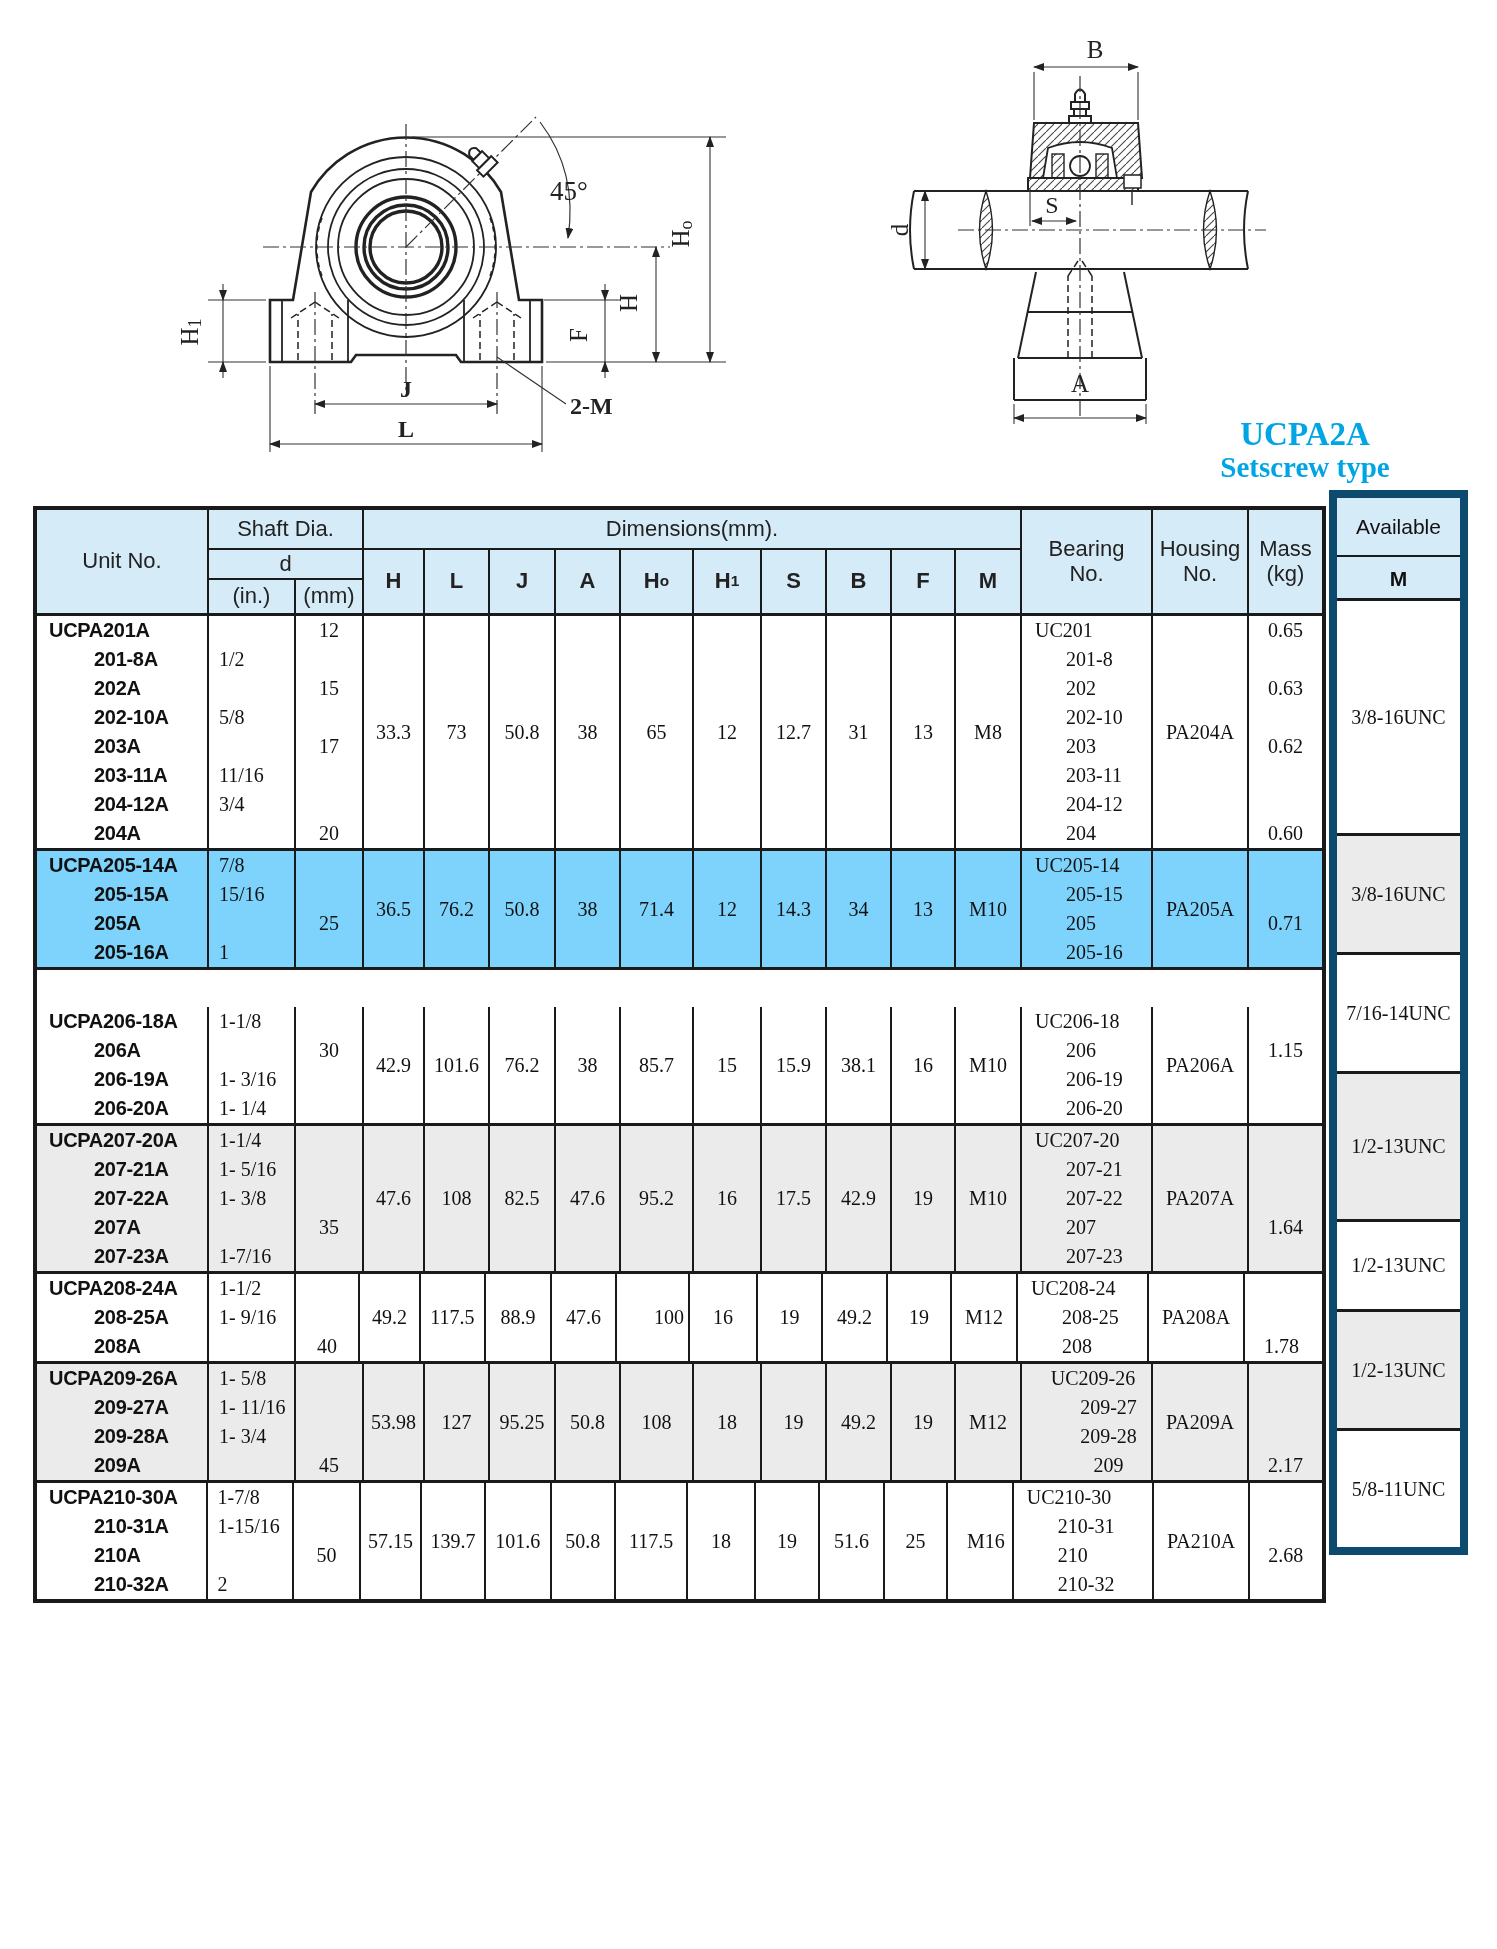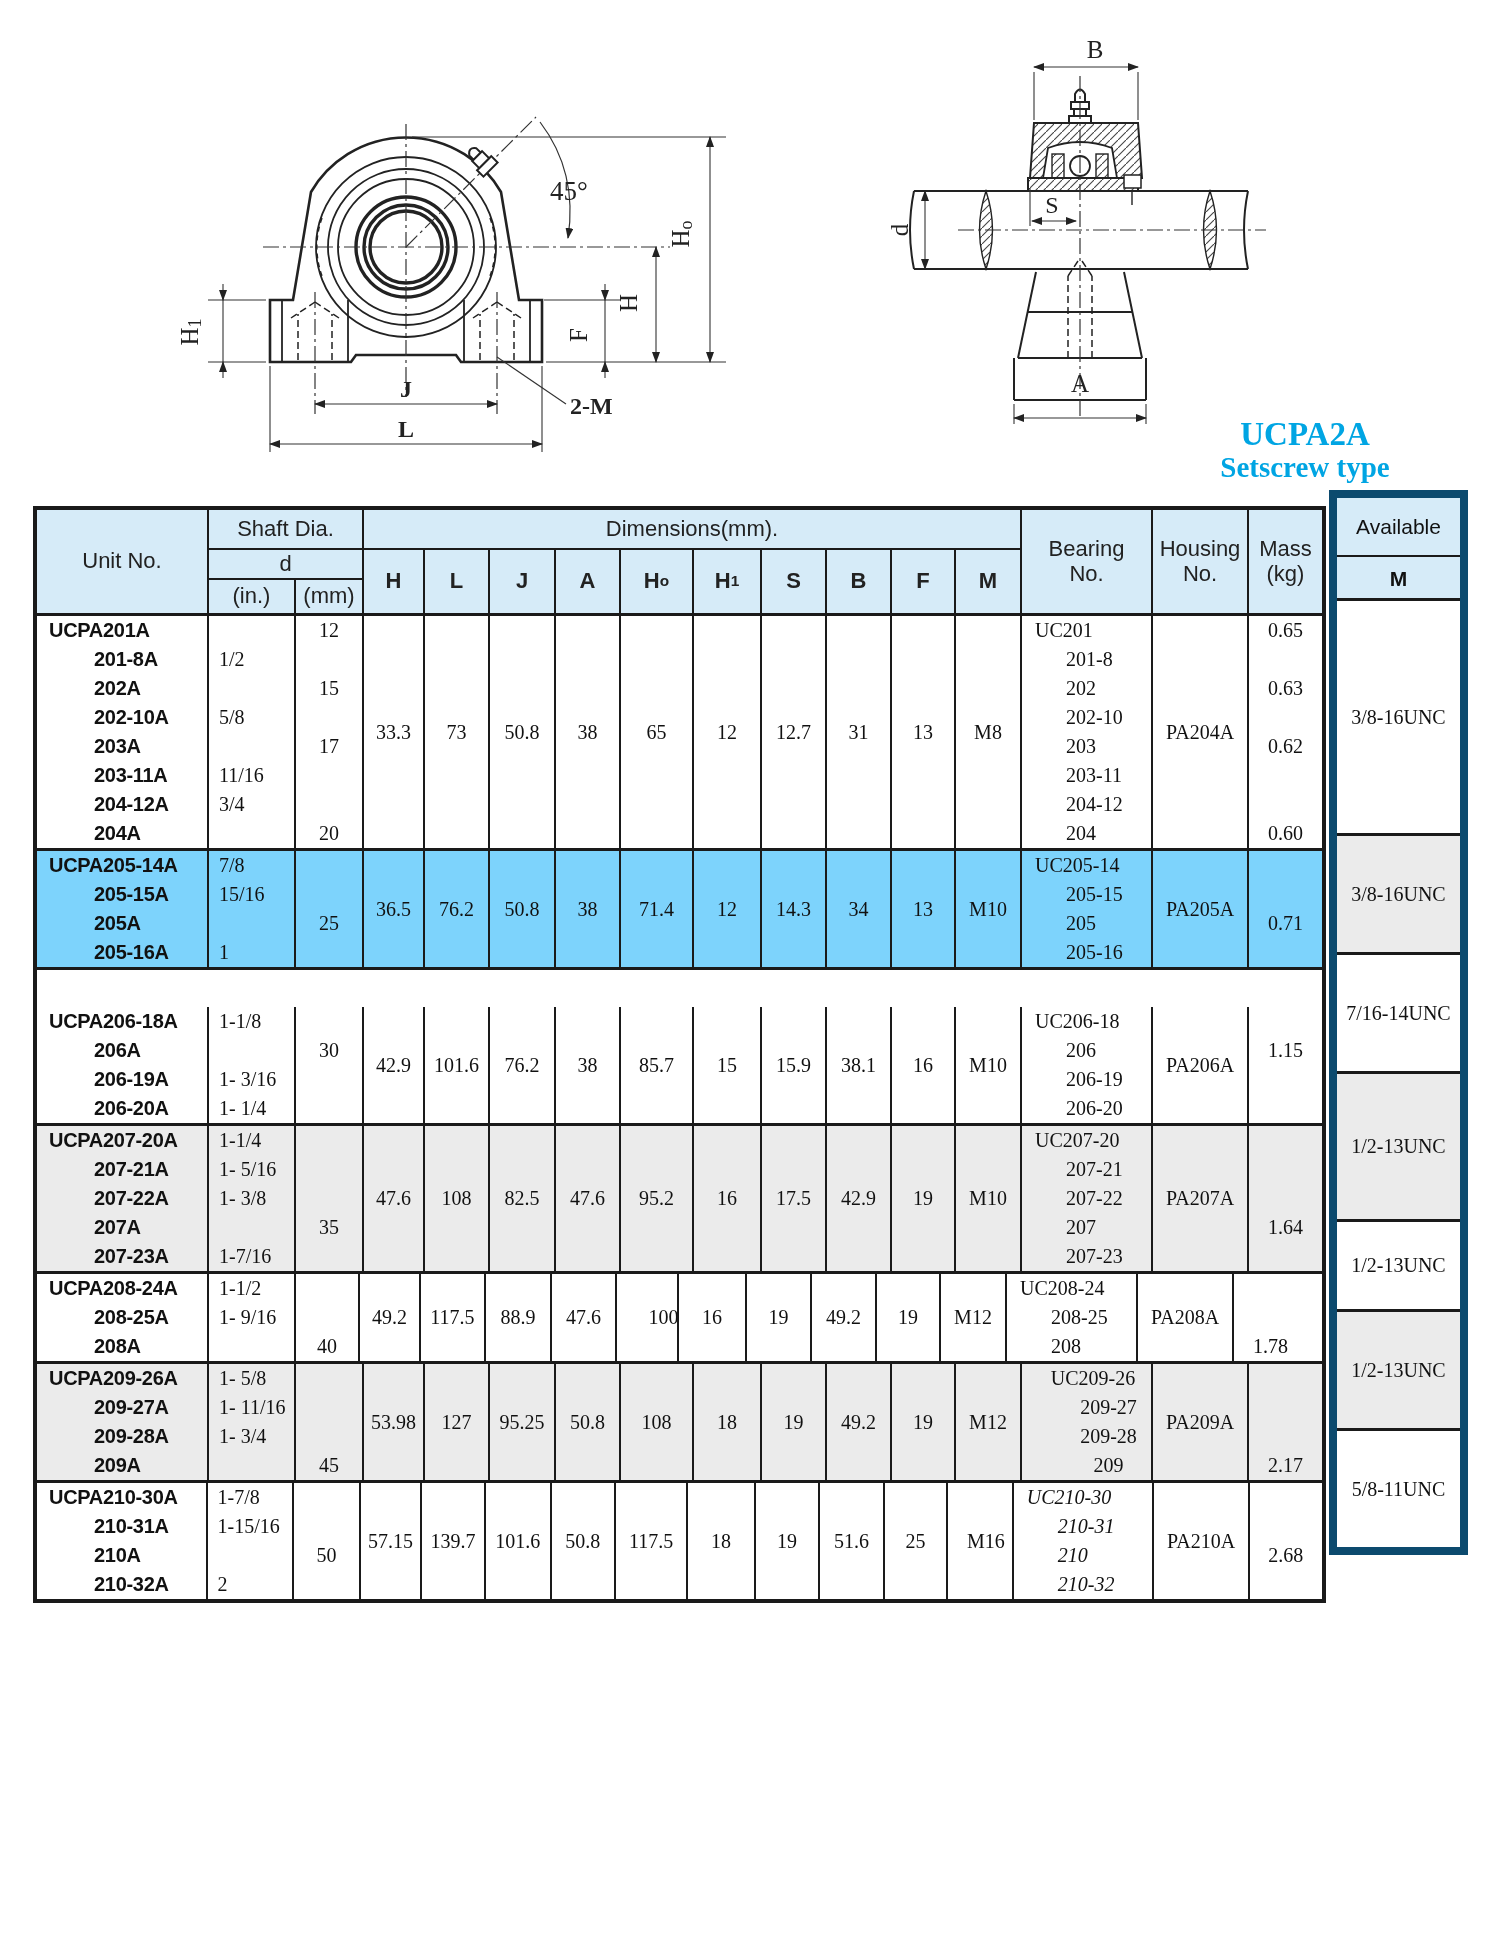--- a/index.html
+++ b/index.html
@@ -560,21 +560,21 @@
           </div>
           <div class="cell centerv" style="width: 65px;">
             <span class="dimval">117.5</span>
           </div>
           <div class="cell centerv" style="width: 66px;">
             <span class="dimval">88.9</span>
           </div>
           <div class="cell centerv" style="width: 65px;">
             <span class="dimval">47.6</span>
           </div>
-          <div class="cell centerv" style="width: 62px; padding-left: 33px;">
+          <div class="cell centerv" style="width: 73px; padding-left: 33px;">
             <span class="dimval">100</span>
           </div>
           <div class="cell centerv" style="width: 68px;">
             <span class="dimval">16</span>
           </div>
           <div class="cell centerv" style="width: 65px;">
             <span class="dimval">19</span>
           </div>
           <div class="cell centerv" style="width: 65px;">
             <span class="dimval">49.2</span>
@@ -706,21 +706,21 @@
           </div>
           <div class="cell centerv" style="width: 65px;">
             <span class="dimval">51.6</span>
           </div>
           <div class="cell centerv" style="width: 64px;">
             <span class="dimval">25</span>
           </div>
           <div class="cell centerv" style="width: 66px; padding-left: 12px;">
             <span class="dimval">M16</span>
           </div>
-          <div class="cell" style="width: 142px; font-style: italic;">
+          <div class="cell" style="width: 142px;">
             <div class="ln serif bear-ln first">UC210-30</div>
             <div class="ln serif bear-ln">210-31</div>
             <div class="ln serif bear-ln">210</div>
             <div class="ln serif bear-ln">210-32</div>
           </div>
           <div class="cell centerv" style="width: 96px;">
             <span class="dimval">PA210A</span>
           </div>
           <div class="cell lastcol" style="width: 73px;">
             <div class="ln serif ctr"></div>

